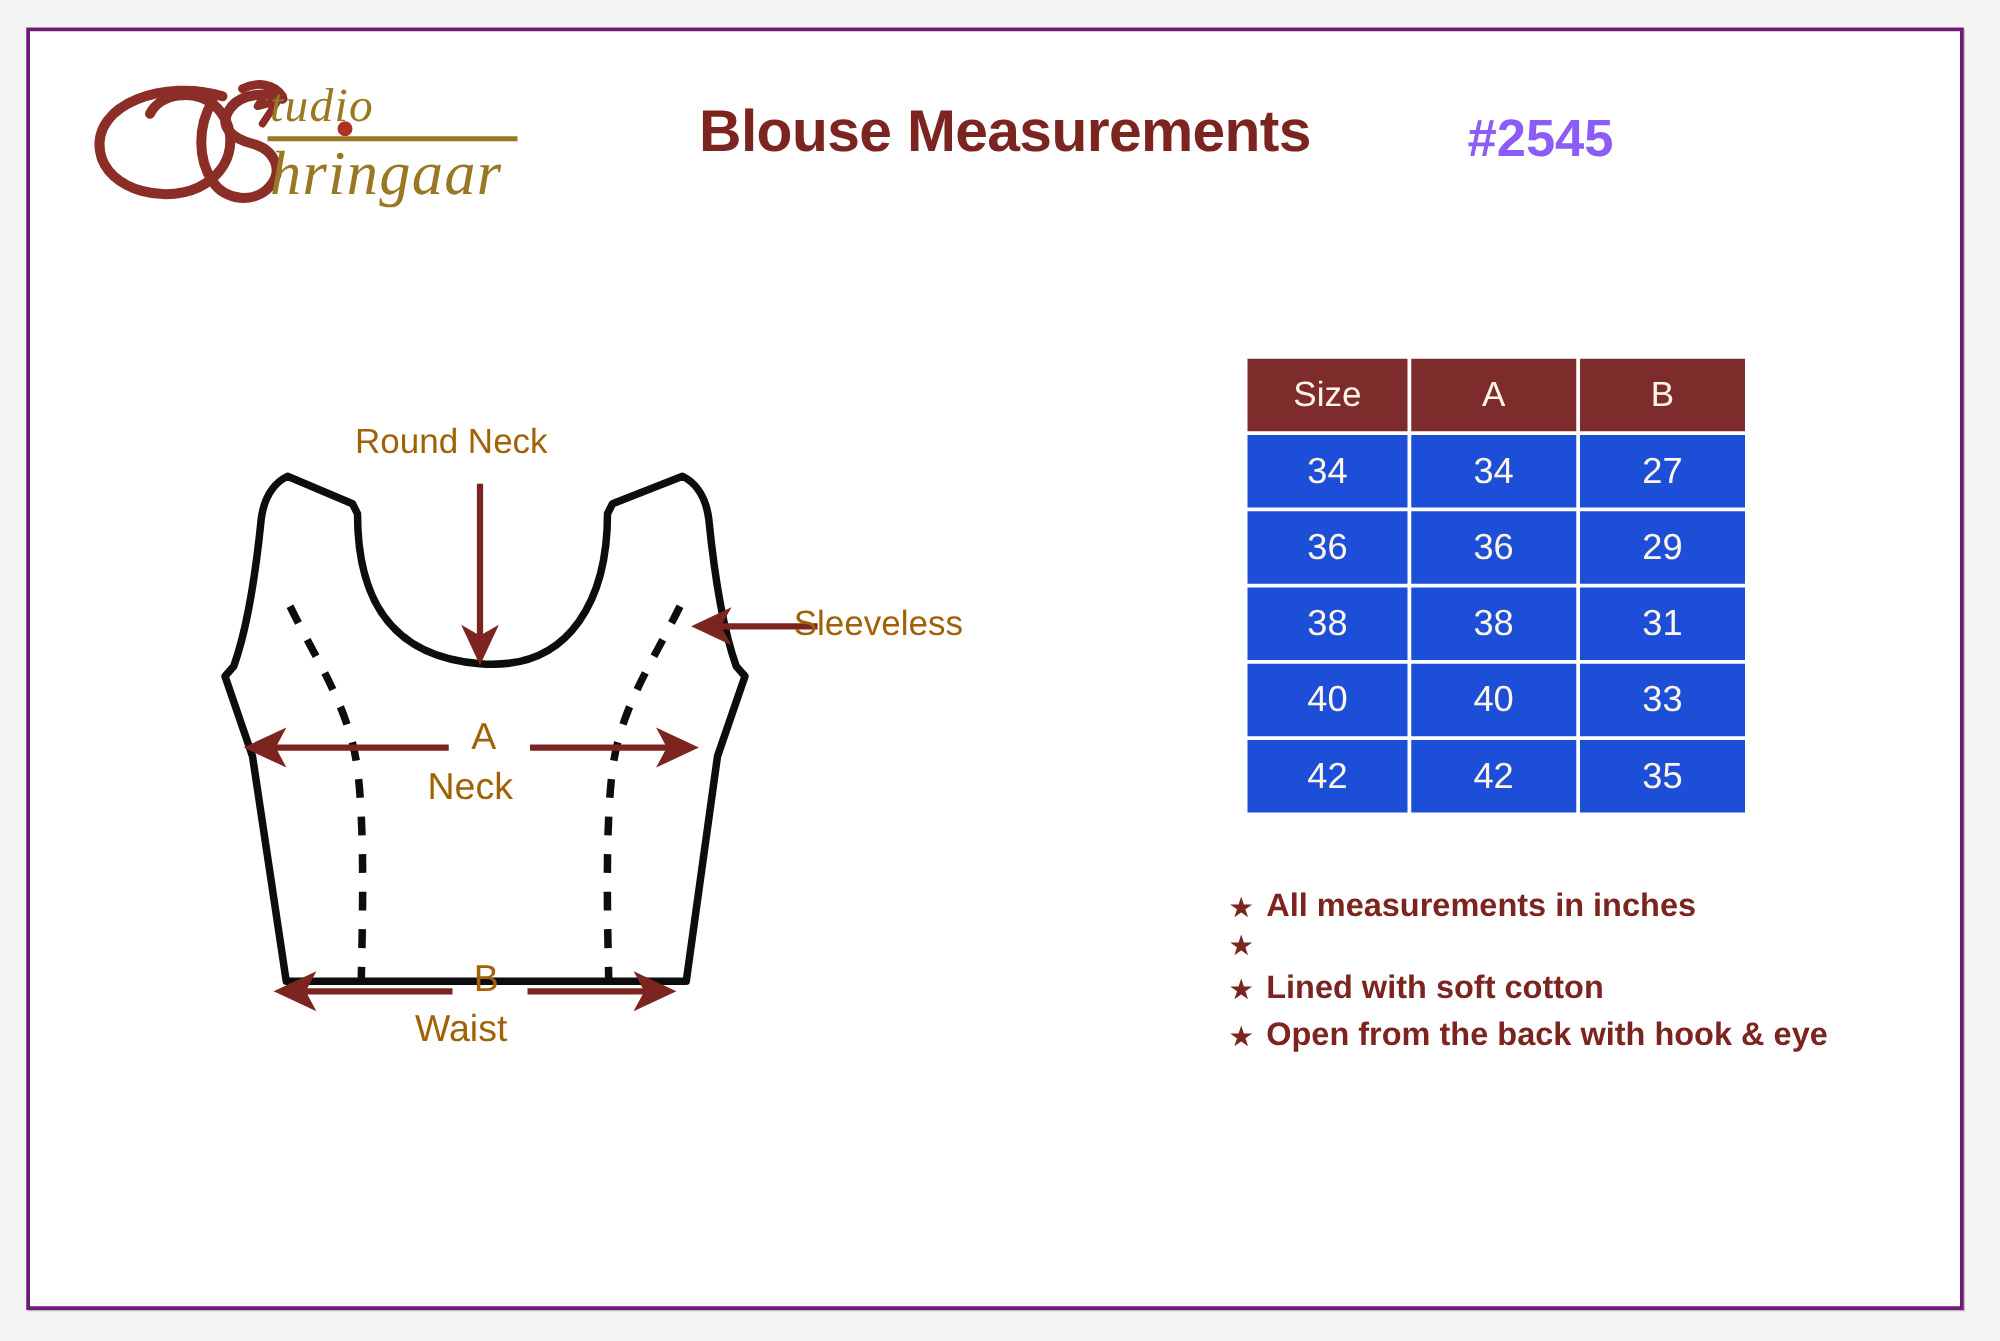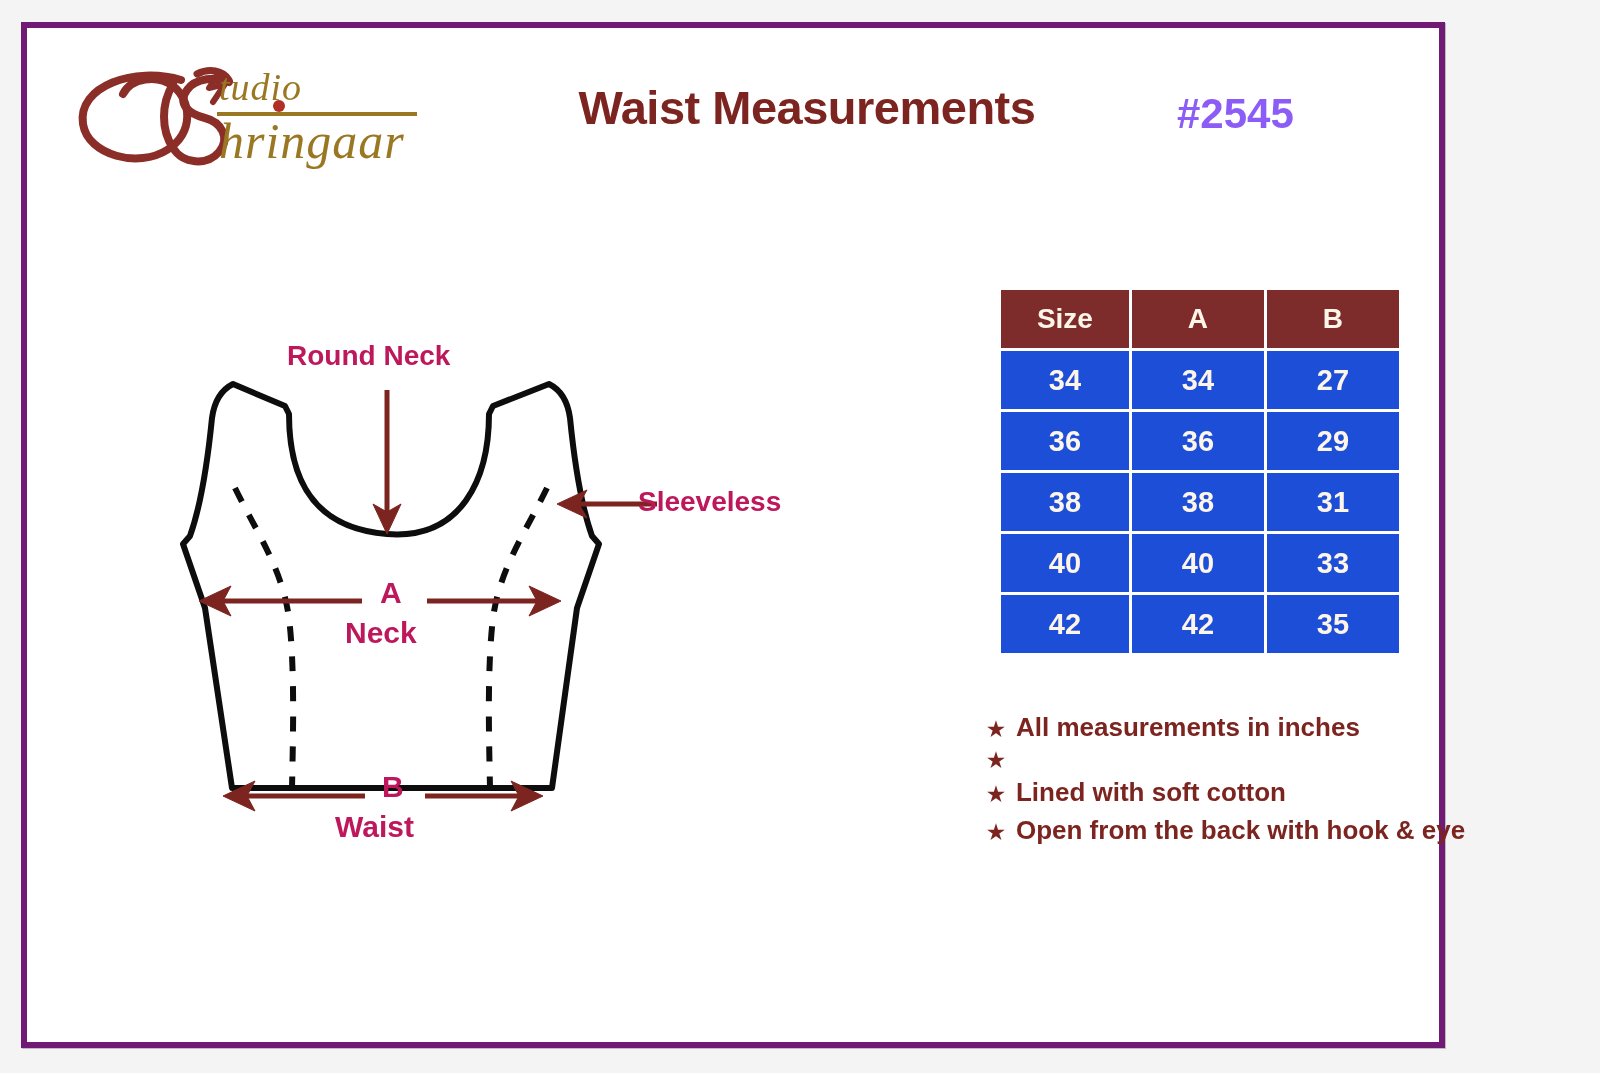--- a/index.html
+++ b/index.html
@@ -10,24 +10,24 @@
     width: 1600px;
     height: 1073px;
     background: #f4f4f4;
     font-family: "Liberation Sans", sans-serif;
     overflow: hidden;
   }
   #page {
     position: absolute;
     left: 21px;
     top: 22px;
-    width: 1424px;
+    width: 1550px;
     height: 1026px;
     background: #ffffff;
-    border: 6px solid #701a75;
+    border: 3px solid #701a75;
     box-sizing: border-box;
     box-shadow: 1px 1px 0 rgba(120,120,120,0.45);
   }
 
   
   #logo {
     position: absolute;
     left: 42px;
     top: 28px;
     width: 350px;
@@ -61,22 +61,22 @@
     position: absolute;
     left: 110px;
     top: 290px;
     width: 760px;
     height: 570px;
   }
 
   .diag-label {
     position: absolute;
     font-size: 27px;
-    font-weight: bold;
-    color: #be185d;
+    font-weight: normal;
+    color: #a16207;
     white-space: nowrap;
   }
   #label-round-neck { left: 150px; top: 22px; font-size: 28px; }
   #label-sleeveless { left: 501px; top: 168px; font-size: 28px; }
   #label-a    { left: 243px; top: 258px; font-size: 30px; }
   #label-bust { left: 208px; top: 298px; font-size: 30px; }
   #label-b     { left: 245px; top: 452px; font-size: 30px; }
   #label-waist { left: 198px; top: 492px; font-size: 30px; }
 
   
@@ -88,21 +88,21 @@
     border-collapse: separate;
     border-spacing: 3px;
     table-layout: fixed;
   }
   #size-table th,
   #size-table td {
     height: 54px;
     text-align: center;
     vertical-align: middle;
     color: #fdf6e8;
-    font-weight: bold;
+    font-weight: normal;
     padding: 0;
   }
   #size-table th {
     background: #7e2b2b;
     font-size: 28px;
     height: 58px;
   }
   #size-table td {
     background: #1d4ed8;
     font-size: 29px;
@@ -155,21 +155,21 @@
       <text x="150" y="44" font-family="'Liberation Serif', serif" font-size="38" font-style="italic" fill="#9A7722" letter-spacing="1">tudio</text>
 
       <rect x="148" y="56" width="200" height="4" fill="#9A7722"></rect>
 
       <text x="150" y="102" font-family="'Liberation Serif', serif" font-size="50" font-style="italic" fill="#9A7722" letter-spacing="1">hringaar</text>
 
       <circle cx="210" cy="50" r="6" fill="#B03024"></circle>
     </svg>
   </div>
 
-  <div id="title">Waist Measurements</div>
+  <div id="title">Blouse Measurements</div>
   <div id="style-code">#2545</div>
 
   <div id="diagram">
     <svg viewBox="0 0 760 570" width="760" height="570">
 
       <g>
         <path d="M 75 100
                  C 78 78, 88 70, 96 66
                  L 148 88
                  L 152 96

